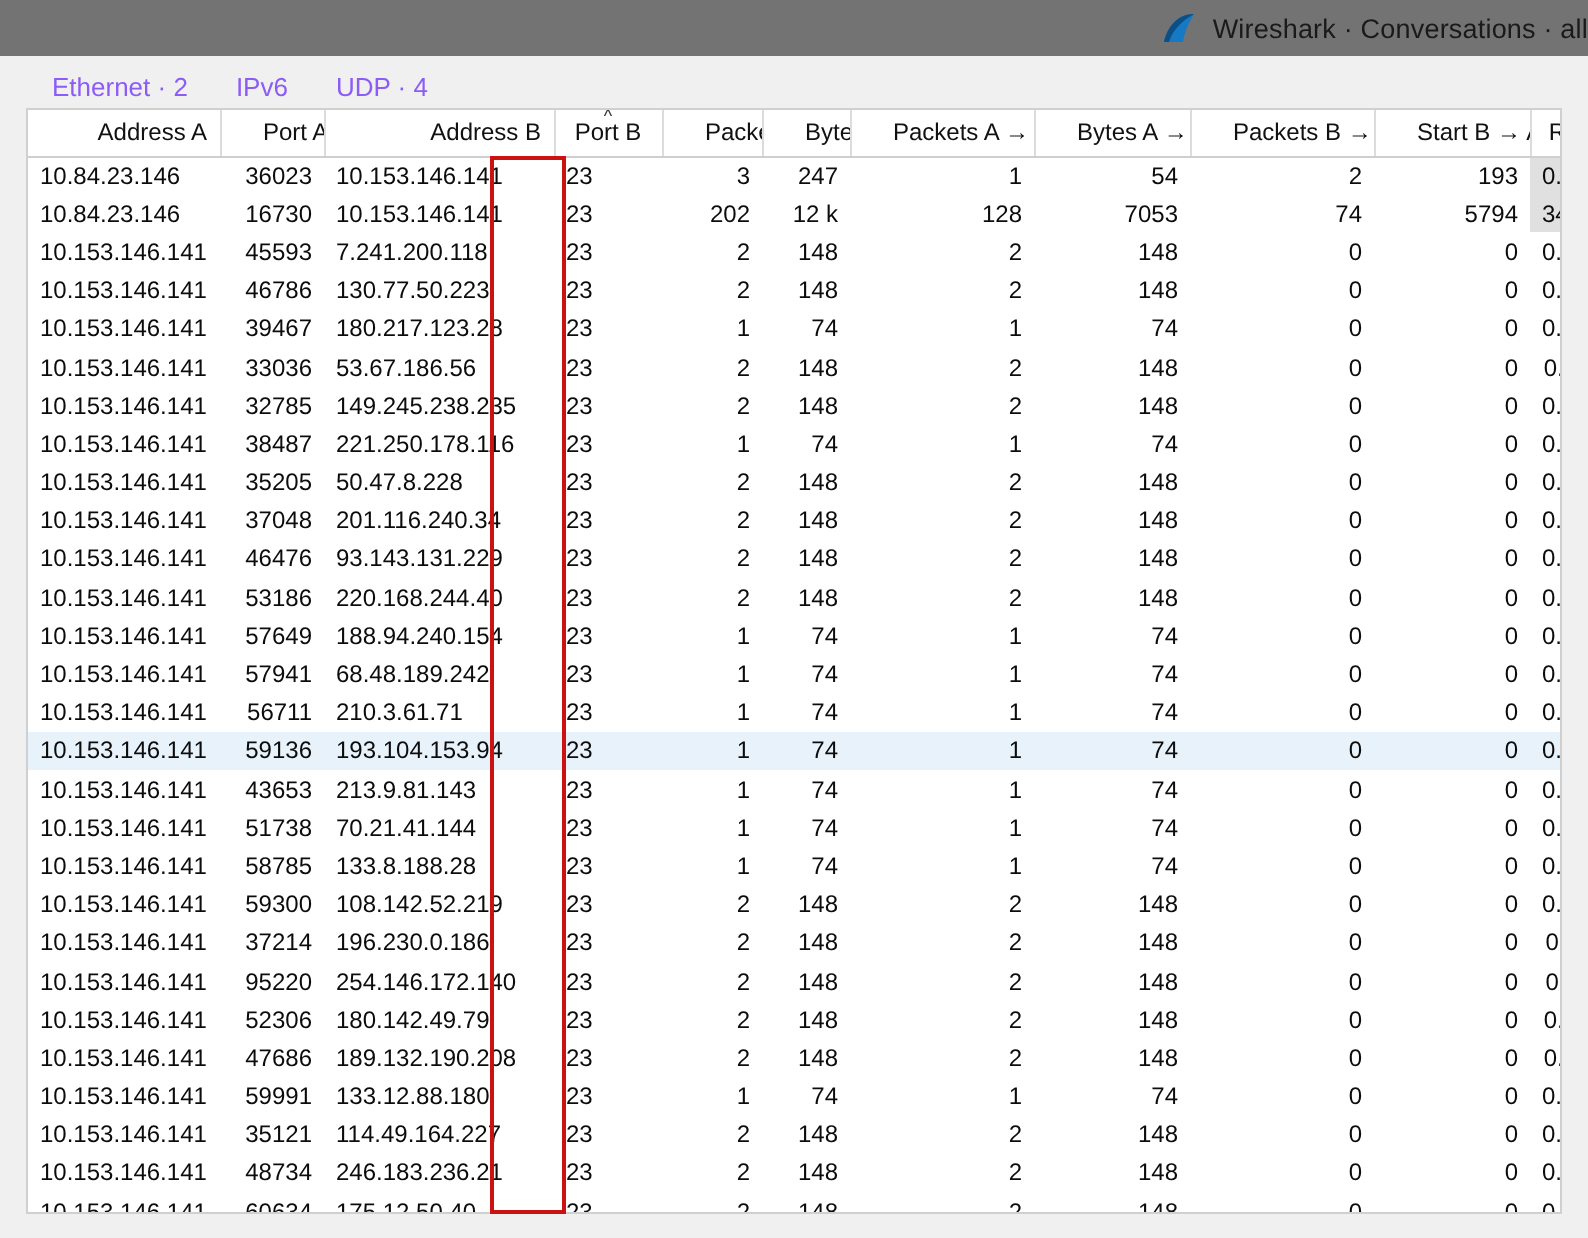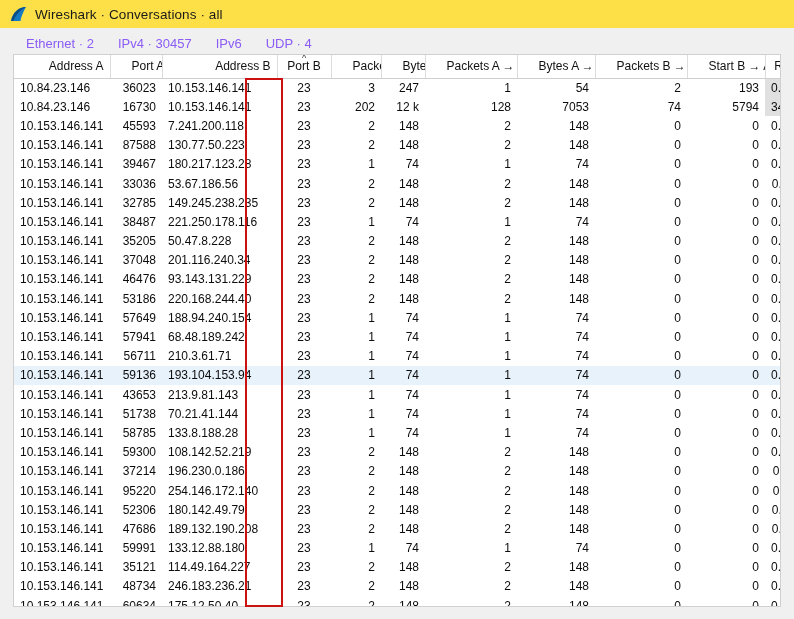--- a/index.html
+++ b/index.html
@@ -16,22 +16,23 @@
     overflow: hidden;
     position: relative;
   }
 
   
   #titlebar {
     height: 28px;
     display: flex;
     align-items: center;
     padding-left: 10px;
-    background: #fde047;
-    box-sizing: border-box;
+    background: #737373;
+    box-sizing: border-box;
+    justify-content: flex-end;
   }
   #app-icon {
     width: 17px;
     height: 17px;
     margin-right: 8px;
     flex: 0 0 auto;
     display: block;
   }
   #title-text {
     font-size: 13.5px;
@@ -124,21 +125,21 @@
     padding: 0 6px;
     box-sizing: border-box;
     white-space: nowrap;
     overflow: hidden;
     border: none;
     vertical-align: middle;
     font-size: 12px;
     color: #0c0c0c;
   }
   table.conv tbody td.num { text-align: right; }
-  table.conv tbody td.center { text-align: center; }
+  table.conv tbody td.center { }
   tr.row-selected td { background: #e8f2fb; }
   td.shaded { background: #e0e0e0; }
   td.sep { border-left: 1px solid #d9d9d9; }
 
   
   #annotation-box {
     position: absolute;
     left: 245px;
     top: 78px;
     width: 38px;
@@ -155,21 +156,20 @@
 <div id="titlebar">
   <svg id="app-icon" viewBox="0 0 17 17">
     <path d="M1 15 C3 6 9 1 16 1 C13 6 11 11 10.5 15 Z" fill="#1679c4"></path>
     <path d="M1 15 C3 6 9 1 16 1 C9 5 5 10 3.5 15 Z" fill="#0d4f84"></path>
   </svg>
   <span id="title-text">Wireshark · Conversations · all</span>
 </div>
 
 <div id="tabstrip">
   <div class="tab">Ethernet · 2</div>
-  <div class="tab">IPv4 · 30457</div>
   <div class="tab">IPv6</div>
   <div class="tab">UDP · 4</div>
 </div>
 
 <div id="table-panel">
   <table class="conv">
     <colgroup>
       <col style="width:96px">
       <col style="width:52px">
       <col style="width:115px">
@@ -237,21 +237,21 @@
           <td class="num">2</td>
           <td class="num">148</td>
           <td class="num">2</td>
           <td class="num">148</td>
           <td class="num">0</td>
           <td class="num">0</td>
           <td class="num sep">0.000000</td>
         </tr>
         <tr>
           <td>10.153.146.141</td>
-          <td class="num">87588</td>
+          <td class="num">46786</td>
           <td>130.77.50.223</td>
           <td class="center">23</td>
           <td class="num">2</td>
           <td class="num">148</td>
           <td class="num">2</td>
           <td class="num">148</td>
           <td class="num">0</td>
           <td class="num">0</td>
           <td class="num sep">0.000048</td>
         </tr>

